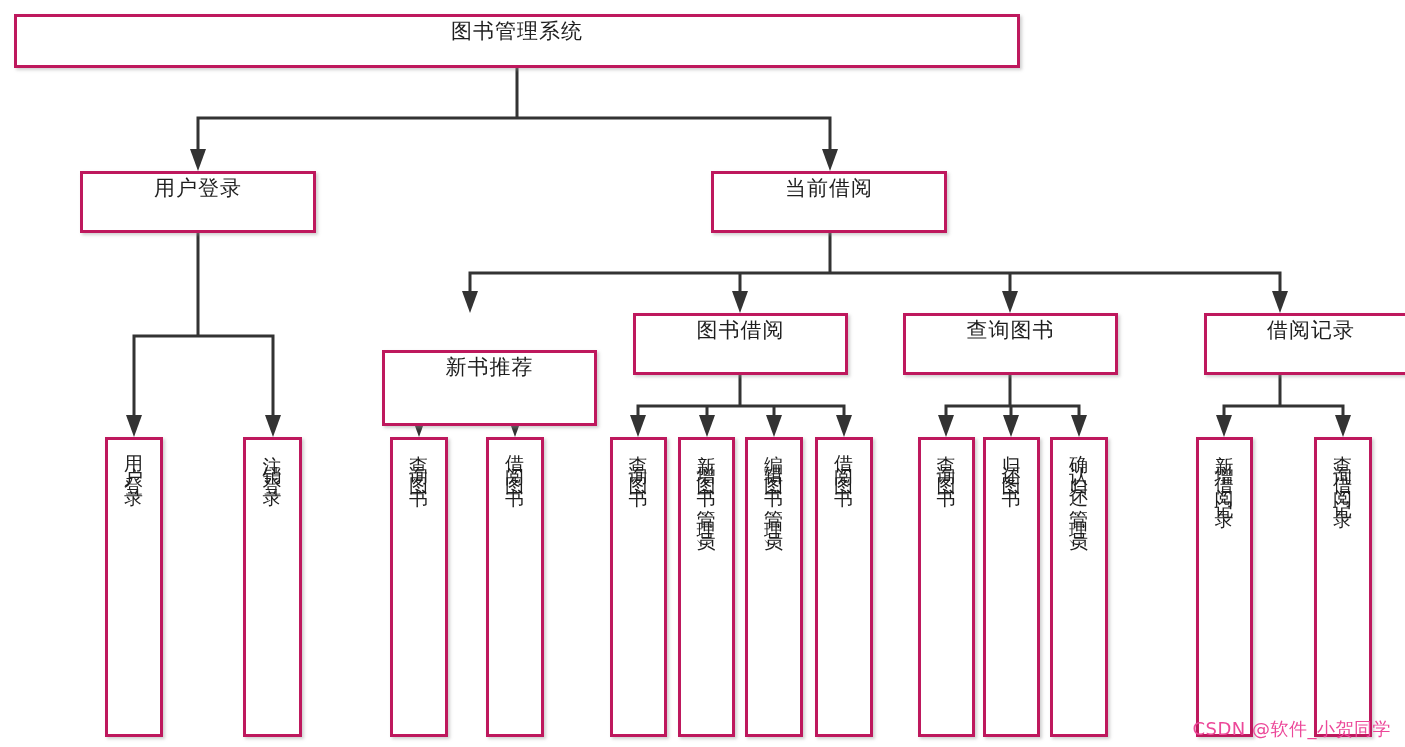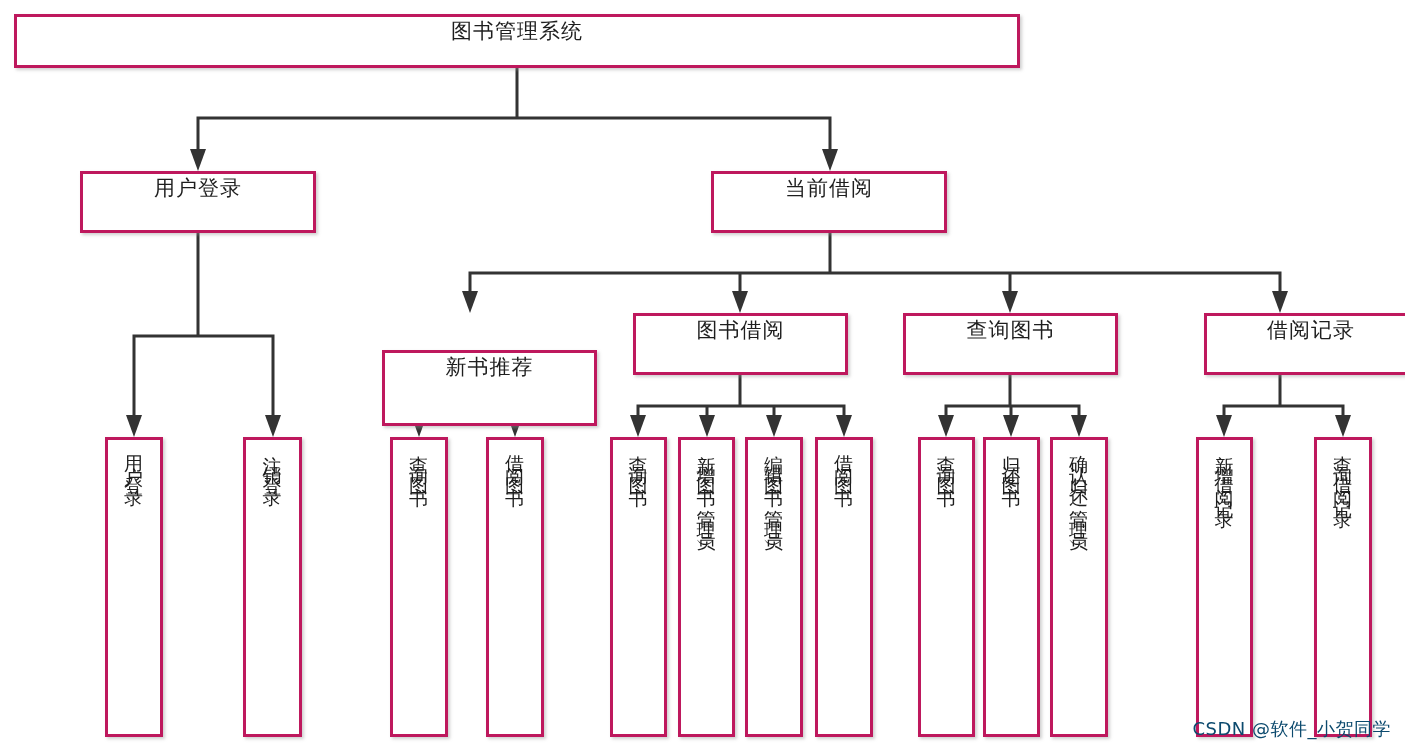--- a/index.html
+++ b/index.html
@@ -46,21 +46,21 @@
     line-height: 1.0;
     font-size: 19px;
     color: #1e1e1e;
   }
   .watermark {
     position: absolute;
     right: 14px;
     bottom: 6px;
     font-size: 18px;
     letter-spacing: 0.5px;
-    color: #0c4a6e;
+    color: #ec4899;
     z-index: 5;
     white-space: nowrap;
   }
 </style>
 </head>
 <body>
 
 <div class="canvas">
 
   <svg class="connector-layer" viewBox="0 0 1405 747" xmlns="http://www.w3.org/2000/svg">

